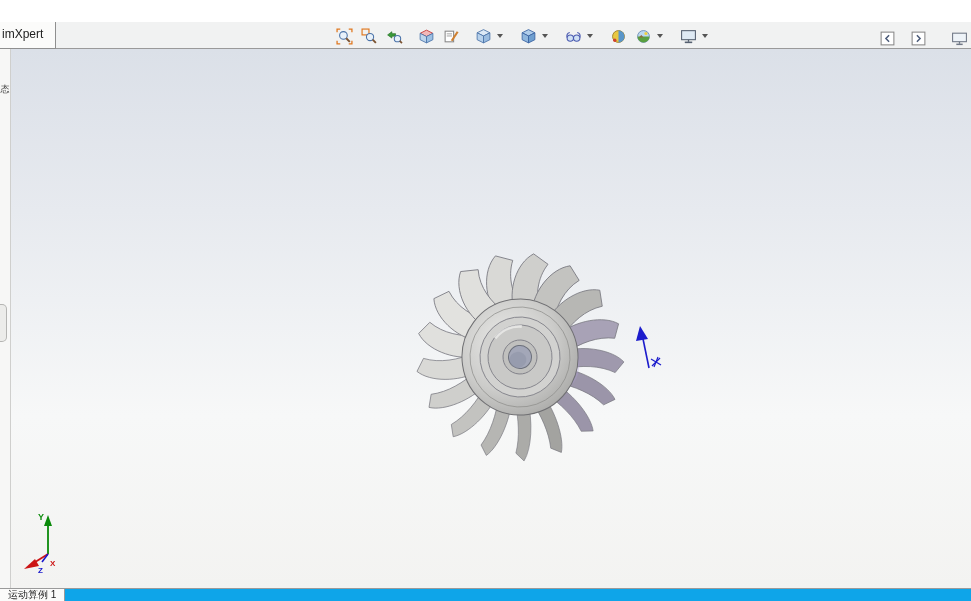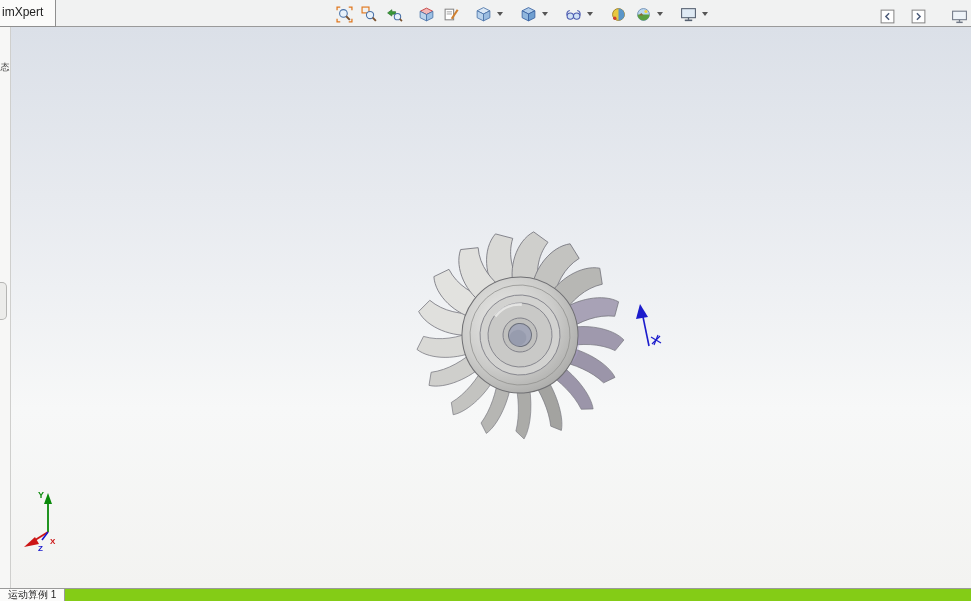--- a/index.html
+++ b/index.html
@@ -1,17 +1,17 @@
 <!DOCTYPE html>
 <html><head>
 <meta charset="utf-8">
 <style>
   html,body{margin:0;padding:0;width:971px;height:601px;overflow:hidden;
     font-family:"Liberation Sans",sans-serif;background:#fff;}
-  #app{position:absolute;inset:0;}
+  #app{position:absolute;inset:0;margin-top:22px;}
 
   
   .topbar{position:absolute;left:0;top:0;width:971px;height:27px;
     background:#f1f2f2;border-bottom:1px solid #9a9a9a;box-sizing:border-box;}
   .cmd-tabs{position:absolute;left:-10px;top:0;height:27px;display:flex;}
   .cmd-tab{box-sizing:border-box;height:27px;line-height:25px;padding:0 12px;
     font-size:12px;color:#222;background:#fbfbfa;border:1px solid #8f8f8f;
     border-top:none;margin-left:-1px;white-space:nowrap;}
   .headsup{position:absolute;left:333px;top:2px;height:24px;display:flex;align-items:center;}
   .icon-btn{width:22px;height:22px;display:flex;align-items:center;justify-content:center;
@@ -37,21 +37,21 @@
 
   
   .viewport{position:absolute;left:11px;top:27px;right:0;bottom:13px;
     background:linear-gradient(180deg,#dbe0e8 0%,#e7eaef 30%,#f7f8f8 68%,#f3f3f1 100%);}
   .model-svg{position:absolute;left:369px;top:168px;}
   .arrow-svg{position:absolute;left:604px;top:235px;}
   .triad-svg{position:absolute;left:3px;top:453px;}
 
   
   .statusbar{position:absolute;left:0;bottom:0;width:971px;height:13px;
-    background:#84cc16;border-top:1px solid #9a9a9a;box-sizing:border-box;}
+    background:#0ea5e9;border-top:1px solid #9a9a9a;box-sizing:border-box;}
   .motion-tab{position:absolute;left:0;top:0;height:12px;line-height:12px;
     padding:0 8px;font-size:10px;color:#222;background:#fbfbfa;
     border-right:1px solid #9a9a9a;box-sizing:border-box;}
 </style>
 </head>
 <body>
 
 <div id="app">
 
   <div class="topbar">

